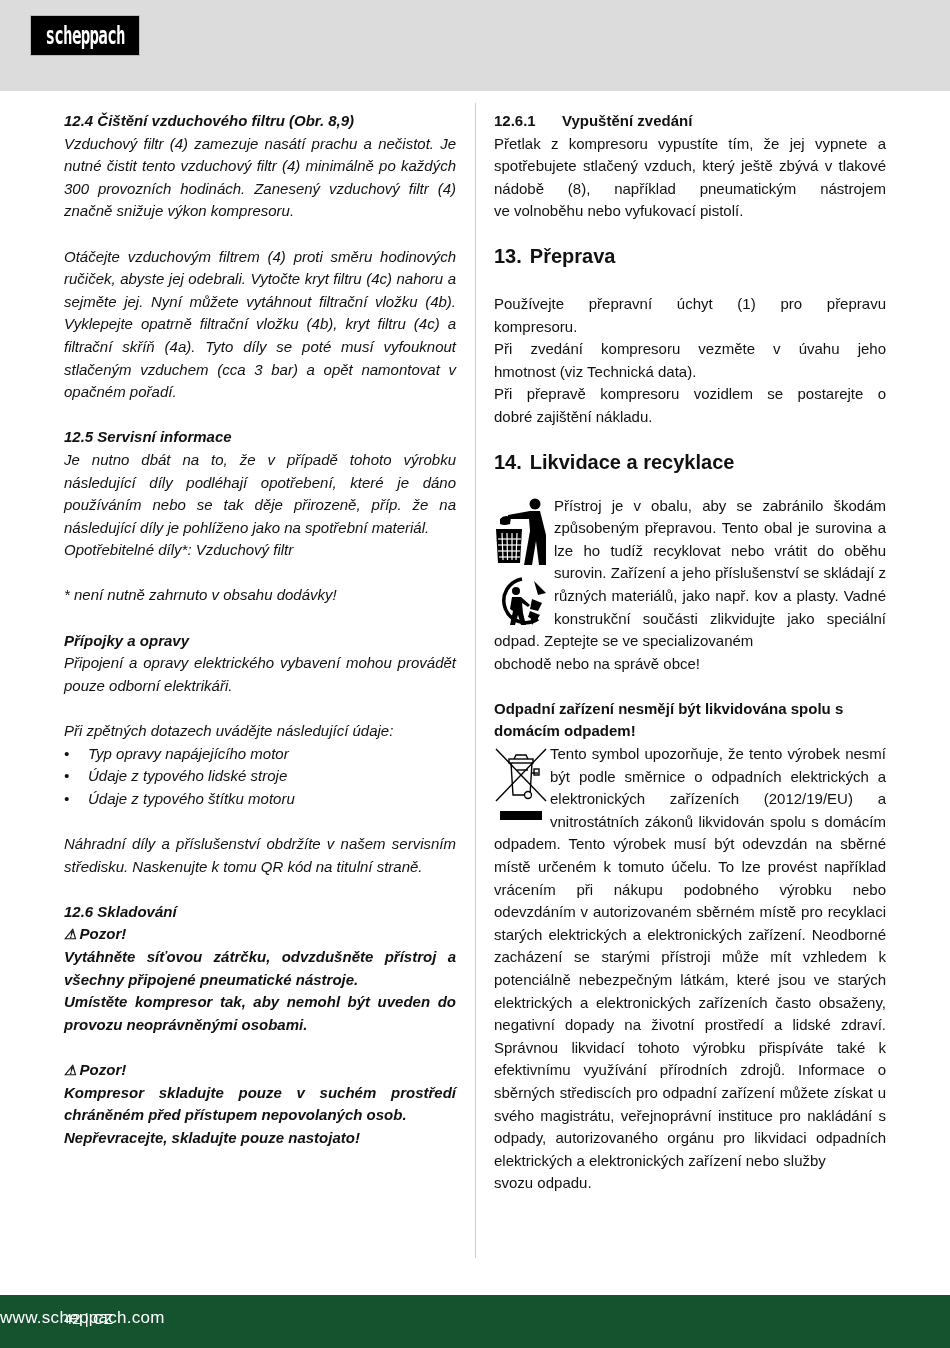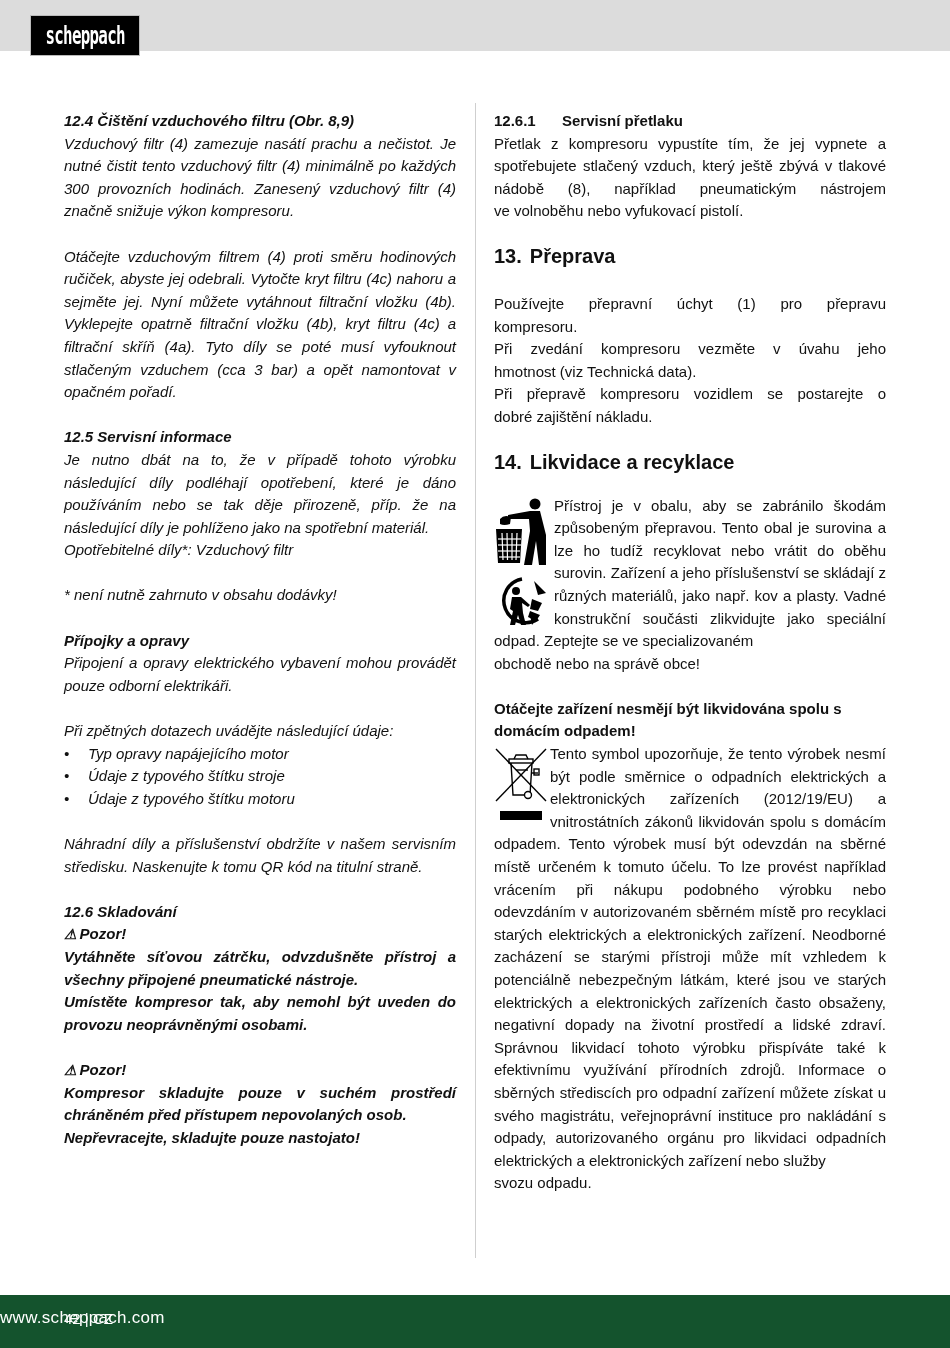--- a/index.html
+++ b/index.html
@@ -1,20 +1,20 @@
 <!DOCTYPE html>
 <html><head>
 <meta charset="utf-8">
 <style>
   * { margin: 0; padding: 0; box-sizing: border-box; }
   html, body { width: 950px; height: 1348px; background: #ffffff; overflow: hidden; }
   body { position: relative; font-family: "Liberation Sans", sans-serif; color: #111; }
 
   .header-band {
-    position: absolute; left: 0; top: 0; width: 950px; height: 51px;
+    position: absolute; left: 0; top: 0; width: 950px; height: 91px;
     background: #dcdcdc;
     text-decoration: underline;
   }
   .logo {
     position: absolute; left: 30px; top: 15px; width: 110px; height: 41px;
     background: #000; border: 1px solid #bbb;
     display: flex; align-items: center; justify-content: center;
   }
   .logo-text {
     color: #fff; font-family: "DejaVu Sans Mono", monospace; font-weight: bold;
@@ -99,21 +99,21 @@
     <p>Opotřebitelné díly*: Vzduchový filtr</p>
     <div class="gap"></div>
     <p>* není nutně zahrnuto v obsahu dodávky!</p>
     <div class="gap"></div>
     <h3 class="sub">Přípojky a opravy</h3>
     <p>Připojení a opravy elektrického vybavení mohou provádět pouze odborní elektrikáři.</p>
     <div class="gap"></div>
     <p>Při zpětných dotazech uvádějte následující údaje:</p>
     <ul class="bullets">
       <li>Typ opravy napájejícího motor</li>
-      <li>Údaje z typového štítku stroje</li>
+      <li>Údaje z typového lidské stroje</li>
       <li>Údaje z typového štítku motoru</li>
     </ul>
     <div class="gap"></div>
     <p>Náhradní díly a příslušenství obdržíte v našem servisním středisku. Naskenujte k tomu QR kód na titulní straně.</p>
   </section>
   <div class="gap"></div>
 
   <section>
     <h3 class="sub">12.6 Skladování</h3>
     <p class="b">
@@ -126,21 +126,21 @@
       <span class="warn-icon">⚠</span><span>Pozor!</span>
     </p>
     <p class="b">Kompresor skladujte pouze v suchém prostředí chráněném před přístupem nepovolaných osob.</p>
     <p class="b">Nepřevracejte, skladujte pouze nastojato!</p>
   </section>
 </div>
 
 <div class="col col-right">
   <section>
     <h3 class="sub">
-      <span class="num">12.6.1</span><span>Servisní přetlaku</span>
+      <span class="num">12.6.1</span><span>Vypuštění zvedání</span>
     </h3>
     <p class="justify-last">Přetlak z kompresoru vypustíte tím, že jej vypnete a spotřebujete stlačený vzduch, který ještě zbývá v tlakové nádobě (8), například pneumatickým nástrojem</p>
     <p>ve volnoběhu nebo vyfukovací pistolí.</p>
   </section>
 
   <section>
     <h2 class="section">
       <span class="num">13.</span><span>Přeprava</span>
     </h2>
     <p class="justify-last">Používejte přepravní úchyt (1) pro přepravu</p>
@@ -183,21 +183,21 @@
         <circle cx="22" cy="18" r="4" fill="#000"></circle>
         <path d="M18 24 L27 24 L36 32 L34 34 L28 30 L29 40 L32 52 L27 52 L24 42 L21 52 L16 52 L19 38 L16 36 Z" fill="#000"></path>
         <path d="M38 26 L48 30 L44 38 L36 36 Z" fill="#000"></path>
         <path d="M36 38 L46 42 L42 48 L34 44 Z" fill="#000"></path>
       </svg>
     </div>
     <p>Přístroj je v obalu, aby se zabránilo škodám způsobeným přepravou. Tento obal je surovina a lze ho tudíž recyklovat nebo vrátit do oběhu surovin. Zařízení a jeho příslušenství se skládají z různých materiálů, jako např. kov a plasty. Vadné konstrukční součásti zlikvidujte jako speciální odpad. Zeptejte se ve specializovaném</p>
     <p>obchodě nebo na správě obce!</p>
     <div class="gap"></div>
 
-    <p class="b" style="text-align:left;">Otáčejte zařízení nesmějí být likvidována spolu s domácím odpadem!</p>
+    <p class="b" style="text-align:left;">Odpadní zařízení nesmějí být likvidována spolu s domácím odpadem!</p>
     <div class="weee-float">
       <svg width="54" height="80" viewBox="0 0 54 80">
         <g stroke="#000" stroke-width="1.4" fill="none">
           <rect x="15" y="14" width="24" height="4"></rect>
           <path d="M20 14 L22 10 L32 10 L34 14"></path>
           <path d="M17 18 L19 50 L36 50 L38 18"></path>
           <line x1="37" y1="28" x2="44" y2="28"></line>
           <rect x="40" y="24" width="5" height="6"></rect>
           <line x1="22" y1="25" x2="34" y2="25"></line>
           <line x1="2" y1="4" x2="52" y2="56"></line>

